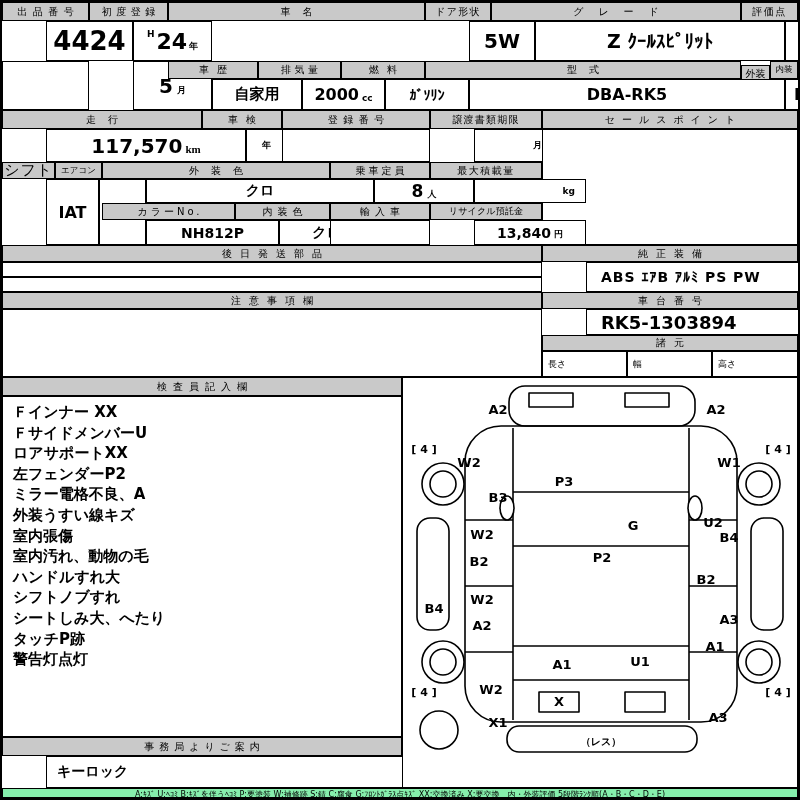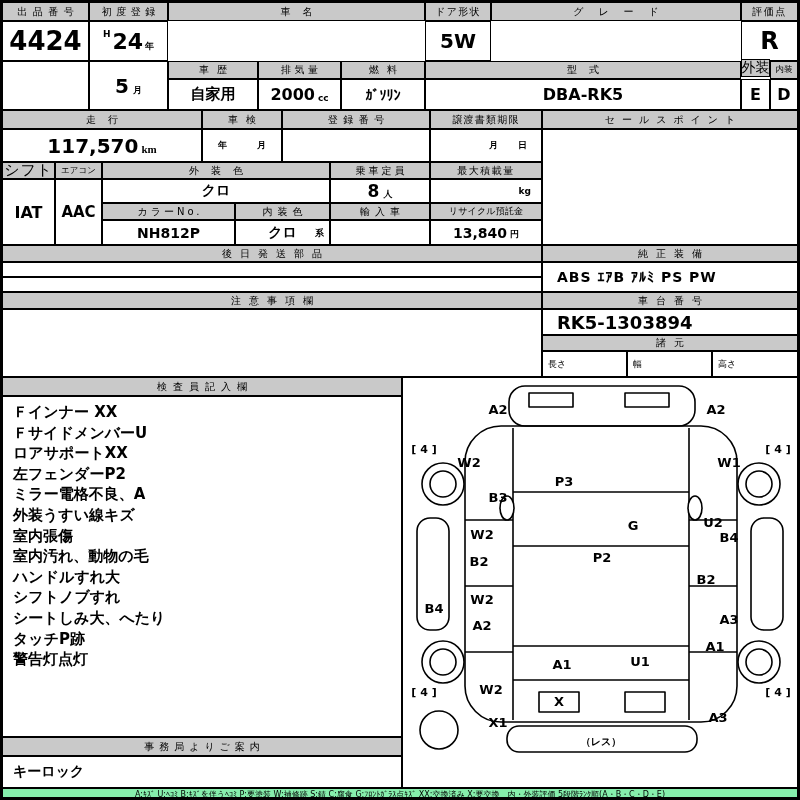--- a/index.html
+++ b/index.html
@@ -2,21 +2,21 @@
 <html><head>
 <meta charset="utf-8">
 <style>
   * { margin:0; padding:0; box-sizing:border-box; }
   html,body { background:#fff; }
   body { width:800px; height:800px; font-family:"DejaVu Sans","Liberation Sans",sans-serif; color:#000; }
   .sheet { position:relative; width:800px; height:800px; background:#fff; overflow:hidden; }
   .frame { position:absolute; left:0; top:0; width:800px; height:800px; border:2px solid #000; pointer-events:none; z-index:6; }
   .cell { position:absolute; border:1px solid #000; background:#fff; overflow:hidden; }
   .hdr { background:#c9c9c9; display:flex; align-items:center; justify-content:center; font-size:10px; white-space:nowrap; }
-  .val { display:flex; align-items:center; justify-content:center; font-weight:bold; font-size:14px; white-space:nowrap; }
+  .val { display:flex; align-items:center; justify-content:center; font-weight:bold; font-size:14px; white-space:nowrap;margin-left:44px; }
   .left { justify-content:flex-start; }
   .right { justify-content:flex-end; }
   .xs { font-size:9px; font-weight:bold; }
   .unit { font-size:11px; font-weight:bold; margin-left:3px;font-family:Liberation Serif, serif; }
   .notes-area { padding:5px 10px; font-size:15px; font-weight:600; line-height:20.6px; }
   .note-line { white-space:nowrap; }
   .legend { display:flex; align-items:center; justify-content:space-between; font-size:8px; padding:0 3px; border:1px solid #000; background:#86efac; position:absolute; white-space:nowrap;flex-direction:column; }
   .dims-label { font-size:9px; padding-left:5px; }
   svg text { font-family:"DejaVu Sans","Liberation Sans",sans-serif; }
 </style>
@@ -40,29 +40,30 @@
     <span style="font-size:20px">5</span>
     <span class="xs" style="align-self:center;margin-top:10px">月</span>
   </div>
 
   <div class="cell hdr" style="left:168px;top:2px;width:257px;height:19px;letter-spacing:1.2em;text-indent:1.2em">車名</div>
 
   <div class="cell hdr" style="left:425px;top:2px;width:66px;height:19px;letter-spacing:.12em">ドア形状</div>
   <div class="cell val" style="left:425px;top:21px;width:66px;height:40px;font-size:20px">5W</div>
 
   <div class="cell hdr" style="left:491px;top:2px;width:250px;height:19px;letter-spacing:1.5em;text-indent:1.5em">グレード</div>
+  <div class="cell val" style="left:491px;top:21px;width:250px;height:40px;font-size:19px">Z ｸｰﾙｽﾋﾟﾘｯﾄ</div>
 
   <div class="cell hdr" style="left:741px;top:2px;width:57px;height:19px;letter-spacing:.15em">評価点</div>
   <div class="cell val" style="left:741px;top:21px;width:57px;height:40px;font-size:24px">R</div>
 
   <div class="cell hdr" style="left:168px;top:61px;width:90px;height:18px;letter-spacing:.8em;text-indent:.8em">車歴</div>
   <div class="cell hdr" style="left:258px;top:61px;width:83px;height:18px;letter-spacing:.35em;text-indent:.35em">排気量</div>
   <div class="cell hdr" style="left:341px;top:61px;width:84px;height:18px;letter-spacing:.8em;text-indent:.8em">燃料</div>
   <div class="cell hdr" style="left:425px;top:61px;width:316px;height:18px;letter-spacing:1.2em;text-indent:1.2em">型式</div>
-  <div class="cell hdr" style="left:741px;top:59px;width:29px;height:18px;font-size:14px">外装</div>
+  <div class="cell hdr" style="left:741px;top:65px;width:29px;height:18px;font-size:10px">外装</div>
   <div class="cell hdr" style="left:770px;top:61px;width:28px;height:18px;font-size:8.5px">内装</div>
 
   <div class="cell val" style="left:168px;top:79px;width:90px;height:31px;font-size:15px">自家用</div>
   <div class="cell val" style="left:258px;top:79px;width:83px;height:31px">
     <span style="font-size:16px">2000</span>
     <span class="xs" style="margin-left:3px;margin-top:6px">cc</span>
   </div>
   <div class="cell val" style="left:341px;top:79px;width:84px;height:31px;font-size:14px">ｶﾞｿﾘﾝ</div>
   <div class="cell val" style="left:425px;top:79px;width:316px;height:31px;font-size:16px">DBA-RK5</div>
   <div class="cell val" style="left:741px;top:79px;width:29px;height:31px;font-size:16px">E</div>

